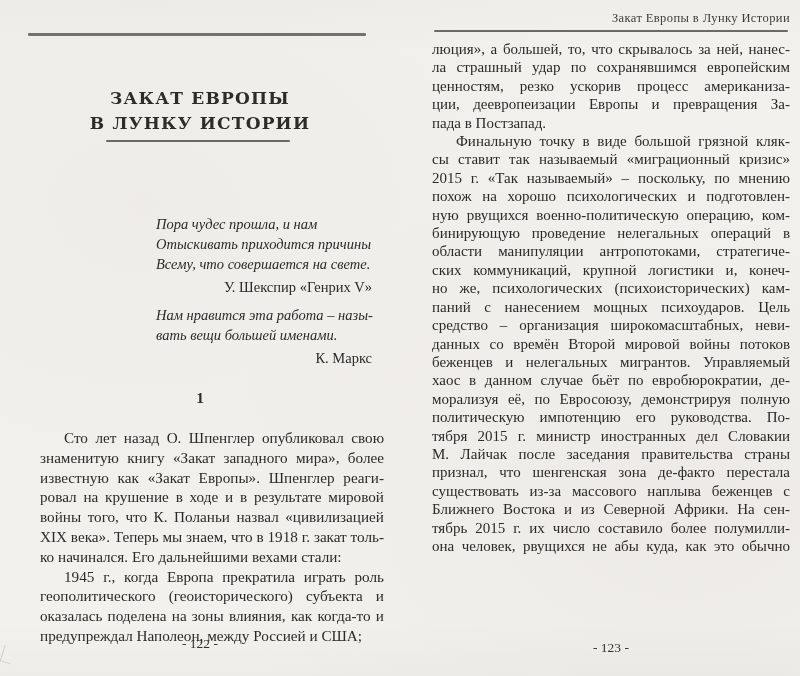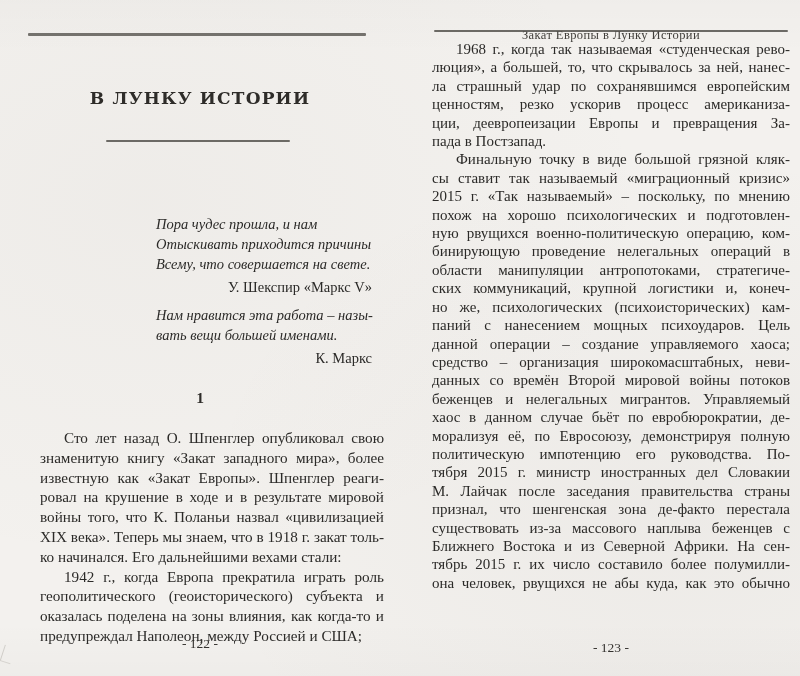--- a/index.html
+++ b/index.html
@@ -27,22 +27,22 @@
     height: 2px;
     background: #55524e;
     opacity: 0.85;
     border-radius: 1px;
   }
   .rule-top-left   { top: 33px; left: 0; width: 338px; height: 3px; opacity: 0.8; }
   .rule-top-right  { top: 30px; left: 2px; width: 354px; }
   .rule-title      { top: 140px; left: 78px; width: 184px; height: 2px; }
 
   .running-header {
-    position: absolute; top: 28px; left: 0; width: 100%;
-    text-align: center;
+    position: absolute; top: 11px; left: 0; width: 100%;
+    text-align: right;
     font-size: 12.5px; letter-spacing: 0.4px;
     color: #403e3a;
   }
 
   .chapter-title {
     position: absolute; top: 86px; left: 0; width: 100%;
     text-align: center;
     font-family: "DejaVu Serif", serif;
     font-weight: bold;
     font-size: 17px; line-height: 25px;
@@ -106,31 +106,32 @@
 </style>
 </head>
 <body>
 
 <div class="scan">
 
   <div class="page page-left">
     <div class="rule rule-top-left"></div>
 
     <div class="chapter-title">
+      <div>ЗАКАТ ЕВРОПЫ</div>
       <div>В ЛУНКУ ИСТОРИИ</div>
     </div>
     <div class="rule rule-title"></div>
 
     <div class="epigraph epigraph-1">
       <div class="epigraph-text">
           <div class="tline">Пора чудес прошла, и нам</div>
           <div class="tline">Отыскивать приходится причины</div>
           <div class="tline tlast">Всему, что совершается на свете.</div>
         </div>
-      <div class="attribution">У. Шекспир «Маркс V»</div>
+      <div class="attribution">У. Шекспир «Генрих V»</div>
     </div>
 
     <div class="epigraph epigraph-2">
       <div class="epigraph-text">
           <div class="tline">Нам нравится эта работа – назы-</div>
           <div class="tline tlast">вать вещи большей именами.</div>
         </div>
       <div class="attribution">К. Маркс</div>
     </div>
 
@@ -140,55 +141,53 @@
       <div class="paragraph">
           <div class="tline tindent">Сто лет назад О. Шпенглер опубликовал свою</div>
           <div class="tline">знаменитую книгу «Закат западного мира», более</div>
           <div class="tline">известную как «Закат Европы». Шпенглер реаги-</div>
           <div class="tline">ровал на крушение в ходе и в результате мировой</div>
           <div class="tline">войны того, что К. Поланьи назвал «цивилизацией</div>
           <div class="tline">XIX века». Теперь мы знаем, что в 1918 г. закат толь-</div>
           <div class="tline tlast">ко начинался. Его дальнейшими вехами стали:</div>
         </div>
       <div class="paragraph">
-          <div class="tline tindent">1942 г., когда Европа прекратила играть роль</div>
+          <div class="tline tindent">1945 г., когда Европа прекратила играть роль</div>
           <div class="tline">геополитического (геоисторического) субъекта и</div>
           <div class="tline">оказалась поделена на зоны влияния, как когда-то и</div>
           <div class="tline tlast">предупреждал Наполеон, между Россией и США;</div>
         </div>
     </div>
 
     <div class="page-number page-number-left">- 122 -</div>
   </div>
 
   <div class="page page-right">
     <div class="running-header">Закат Европы в Лунку Истории</div>
     <div class="rule rule-top-right"></div>
 
     <div class="body-text body-right">
       <div class="paragraph">
-          <div class="tline tindent">1968 г., когда так называемая «студенческая рево-</div>
           <div class="tline">люция», а большей, то, что скрывалось за ней, нанес-</div>
           <div class="tline">ла страшный удар по сохранявшимся европейским</div>
           <div class="tline">ценностям, резко ускорив процесс американиза-</div>
           <div class="tline">ции, деевропеизации Европы и превращения За-</div>
           <div class="tline tlast">пада в Постзапад.</div>
         </div>
       <div class="paragraph">
           <div class="tline tindent">Финальную точку в виде большой грязной кляк-</div>
           <div class="tline">сы ставит так называемый «миграционный кризис»</div>
           <div class="tline">2015 г. «Так называемый» – поскольку, по мнению</div>
           <div class="tline">похож на хорошо психологических и подготовлен-</div>
           <div class="tline">ную рвущихся военно-политическую операцию, ком-</div>
           <div class="tline">бинирующую проведение нелегальных операций в</div>
           <div class="tline">области манипуляции антропотоками, стратегиче-</div>
           <div class="tline">ских коммуникаций, крупной логистики и, конеч-</div>
           <div class="tline">но же, психологических (психоисторических) кам-</div>
           <div class="tline">паний с нанесением мощных психоударов. Цель</div>
-          <div class="tline">данной операции – создание управляемого хаоса;</div>
           <div class="tline">средство – организация широкомасштабных, неви-</div>
           <div class="tline">данных со времён Второй мировой войны потоков</div>
           <div class="tline">беженцев и нелегальных мигрантов. Управляемый</div>
           <div class="tline">хаос в данном случае бьёт по евробюрократии, де-</div>
           <div class="tline">морализуя её, по Евросоюзу, демонстрируя полную</div>
           <div class="tline">политическую импотенцию его руководства. По-</div>
           <div class="tline">тября 2015 г. министр иностранных дел Словакии</div>
           <div class="tline">М. Лайчак после заседания правительства страны</div>
           <div class="tline">признал, что шенгенская зона де-факто перестала</div>
           <div class="tline">существовать из-за массового наплыва беженцев с</div>

